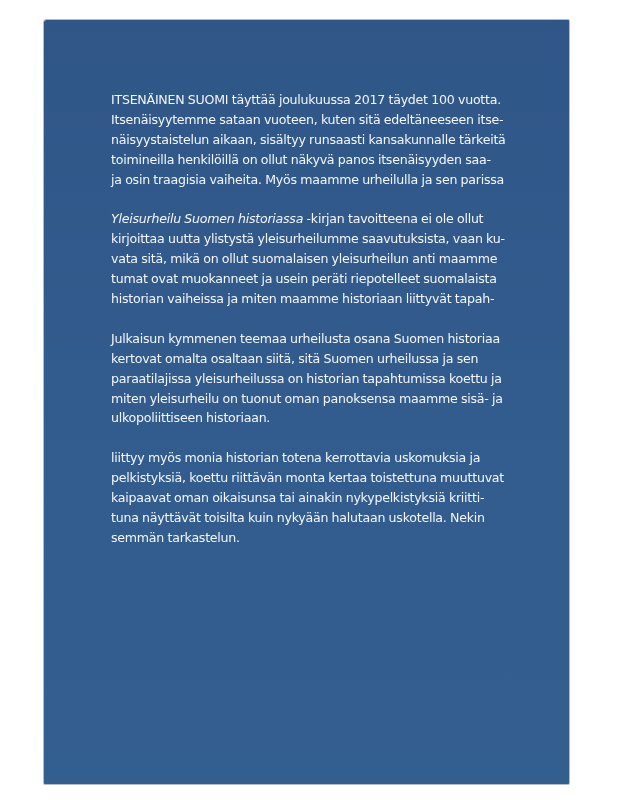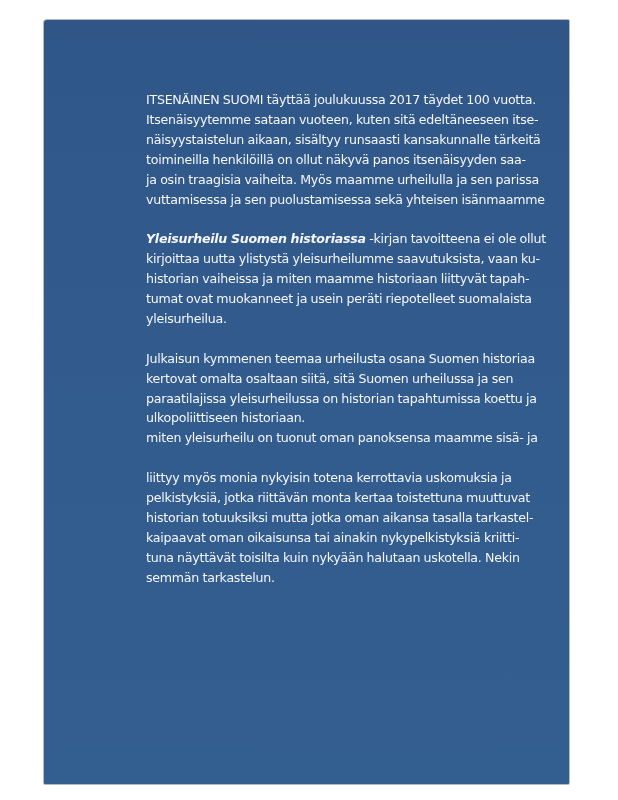--- a/index.html
+++ b/index.html
@@ -35,61 +35,58 @@
       color: #f4f6fa;
       letter-spacing: -0.25px;
       word-spacing: -0.3px;
     }
     .paragraph {
       margin: 0 0 19.9px 0;
     }
     .line {
       display: block;
       white-space: nowrap;
-      margin-left: 35px;
     }
     .italic {
       font-style: italic;
-      font-weight: bold;
+      font-weight: normal;
     }
   </style>
 </head>
 <body>
 
 <div class="book-cover">
   <div class="cover-text">
 
     <p class="paragraph">
       <span class="line">ITSENÄINEN SUOMI täyttää joulukuussa 2017 täydet 100 vuotta.</span>
       <span class="line">Itsenäisyytemme sataan vuoteen, kuten sitä edeltäneeseen itse-</span>
       <span class="line">näisyystaistelun aikaan, sisältyy runsaasti kansakunnalle tärkeitä</span>
       <span class="line">toimineilla henkilöillä on ollut näkyvä panos itsenäisyyden saa-</span>
       <span class="line">ja osin traagisia vaiheita. Myös maamme urheilulla ja sen parissa</span>
-      <span class="line">vuttamisessa ja sen puolustamisessa sekä yhteisen isänmaamme</span>
     </p>
 
     <p class="paragraph">
       <span class="line"><span class="italic">Yleisurheilu Suomen historiassa</span><span> -kirjan tavoitteena ei ole ollut</span></span>
       <span class="line">kirjoittaa uutta ylistystä yleisurheilumme saavutuksista, vaan ku-</span>
+      <span class="line">vata sitä, mikä on ollut suomalaisen yleisurheilun anti maamme</span>
+      <span class="line">tumat ovat muokanneet ja usein peräti riepotelleet suomalaista</span>
       <span class="line">historian vaiheissa ja miten maamme historiaan liittyvät tapah-</span>
-      <span class="line">tumat ovat muokanneet ja usein peräti riepotelleet suomalaista</span>
-      <span class="line">yleisurheilua.</span>
     </p>
 
     <p class="paragraph">
       <span class="line">Julkaisun kymmenen teemaa urheilusta osana Suomen historiaa</span>
       <span class="line">kertovat omalta osaltaan siitä, sitä Suomen urheilussa ja sen</span>
       <span class="line">paraatilajissa yleisurheilussa on historian tapahtumissa koettu ja</span>
+      <span class="line">miten yleisurheilu on tuonut oman panoksensa maamme sisä- ja</span>
       <span class="line">ulkopoliittiseen historiaan.</span>
-      <span class="line">miten yleisurheilu on tuonut oman panoksensa maamme sisä- ja</span>
     </p>
 
     <p class="paragraph">
-      <span class="line">liittyy myös monia nykyisin totena kerrottavia uskomuksia ja</span>
-      <span class="line">pelkistyksiä, jotka riittävän monta kertaa toistettuna muuttuvat</span>
-      <span class="line">historian totuuksiksi mutta jotka oman aikansa tasalla tarkastel-</span>
+      <span class="line">liittyy myös monia historian totena kerrottavia uskomuksia ja</span>
+      <span class="line">pelkistyksiä, koettu riittävän monta kertaa toistettuna muuttuvat</span>
       <span class="line">kaipaavat oman oikaisunsa tai ainakin nykypelkistyksiä kriitti-</span>
       <span class="line">tuna näyttävät toisilta kuin nykyään halutaan uskotella. Nekin</span>
       <span class="line">semmän tarkastelun.</span>
     </p>
 
   </div>
 </div>
 
 </body></html>

